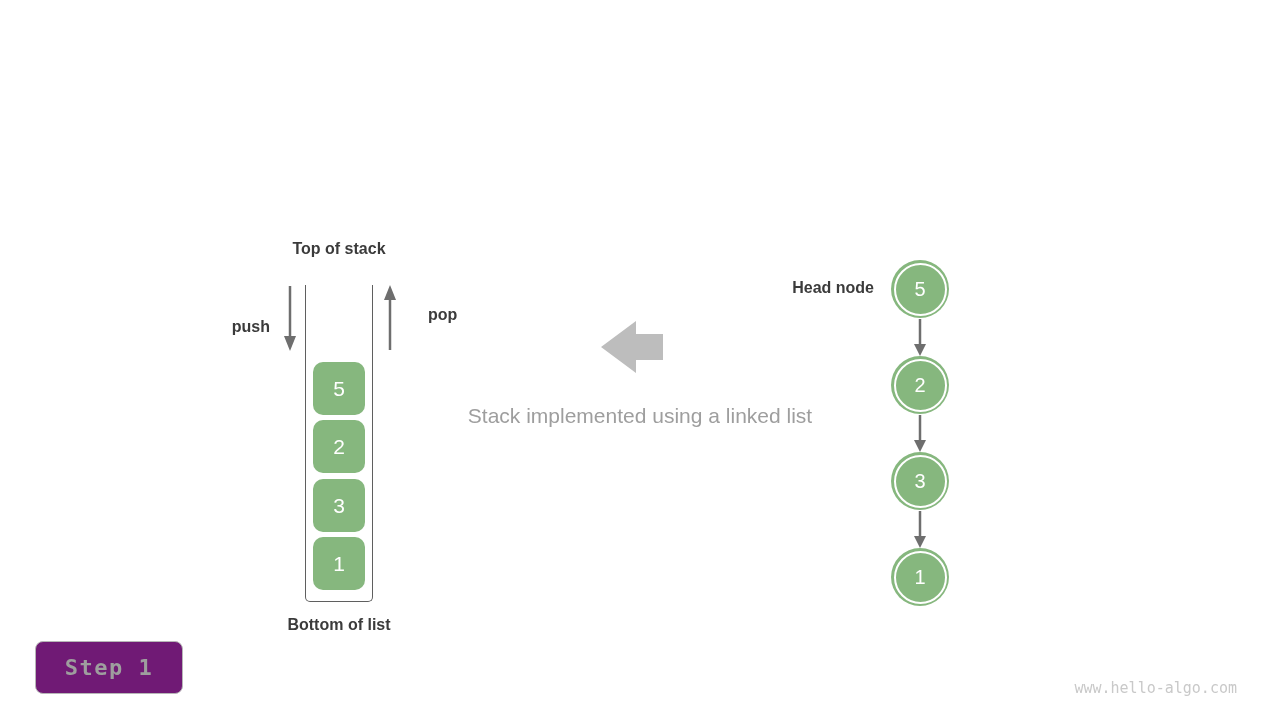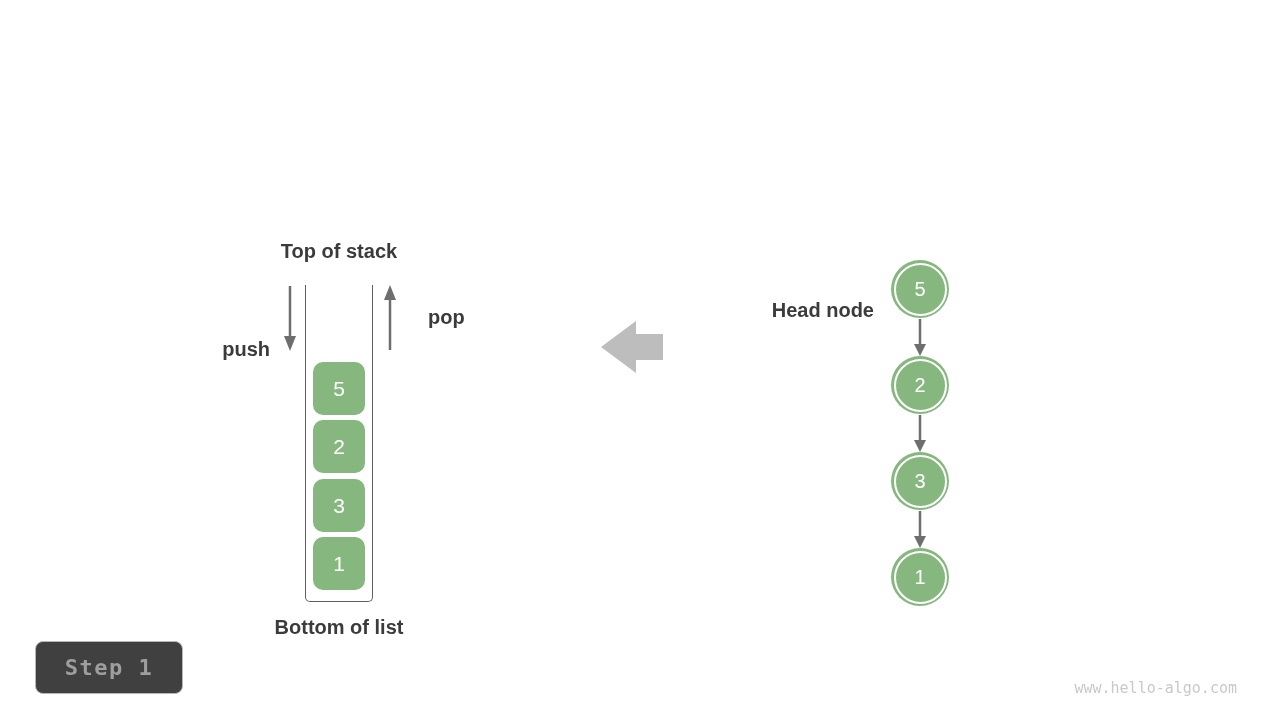--- a/index.html
+++ b/index.html
@@ -10,25 +10,25 @@
     background: #ffffff;
     overflow: hidden;
     font-family: "Liberation Sans", sans-serif;
   }
   .abs { position: absolute; }
 
   
   .bold-label {
     color: var(--dark_text, #3b3b3b);
     font-weight: 700;
-    font-size: 20px;
+    font-size: 16px;
     white-space: nowrap;
   }
   .center-x { transform: translateX(-50%); }
-  .right-align { text-align: right; margin-top: 20px; }
+  .right-align { text-align: right; }
 
   
   .stack-container {
     left: 305px; top: 285px;
     width: 66px; height: 316px;
     border-left: 1.5px solid var(--wall_gray, #5f5f5f);
     border-right: 1.5px solid var(--wall_gray, #5f5f5f);
     border-bottom: 1.5px solid var(--wall_gray, #5f5f5f);
     border-radius: 0 0 5px 5px;
   }
@@ -73,21 +73,21 @@
     left: 0; top: 404px; width: 1280px;
     text-align: center;
     color: var(--caption_gray, #9e9e9e);
     font-size: 21px;
   }
 
   
   .step-badge {
     left: 35px; top: 641px;
     width: 146px; height: 51px;
-    background: #404040;
+    background: #701a75;
     border: 1.5px solid #b7b7b7;
     border-radius: 8px;
     display: flex; align-items: center; justify-content: center;
     font-family: "DejaVu Sans Mono", monospace;
     font-weight: 700;
     font-size: 22px;
     letter-spacing: 1.5px;
     color: var(--caption_gray, #9e9e9e);
   }
 
@@ -135,20 +135,21 @@
 
   <div class="abs bold-label right-align" style="left:160px; top:318px; width:110px;">push</div>
   <div class="abs bold-label" style="left:428px; top:306px;">pop</div>
 
   <div class="abs bold-label center-x" style="left:339px; top:616px;">Bottom of list</div>
 
   <svg class="abs" style="left:601px; top:321px;" width="62" height="52" viewBox="0 0 62 52">
     <polygon class="big-arrow-shape" points="0,26 35,0 35,13 62,13 62,39 35,39 35,52"></polygon>
   </svg>
 
+  <div class="abs caption">Stack implemented using a linked list</div>
 
   <div class="abs bold-label right-align" style="left:674px; top:279px; width:200px;">Head node</div>
 
   <div class="abs ll-node" style="top:260px;">
     <span>5</span>
   </div>
   <div class="abs ll-node" style="top:356px;">
     <span>2</span>
   </div>
   <div class="abs ll-node" style="top:452px;">

